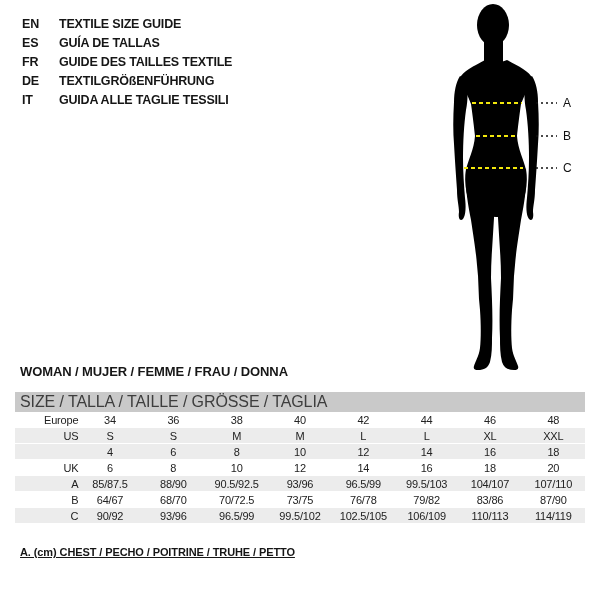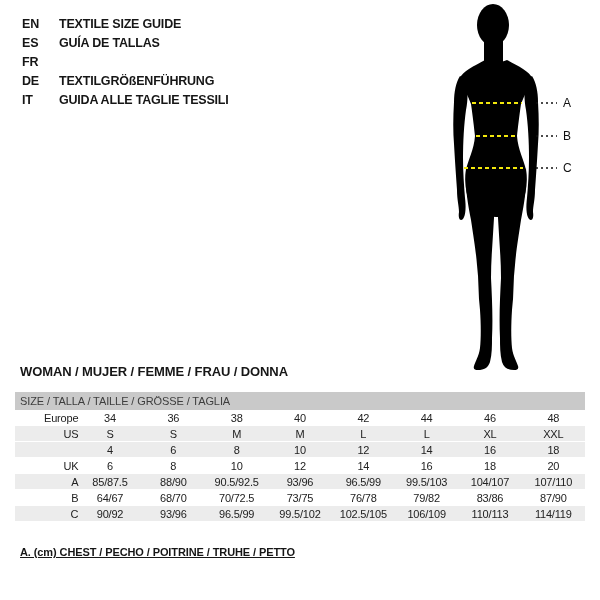--- a/index.html
+++ b/index.html
@@ -12,21 +12,21 @@
   .legend-row{display:flex;line-height:19px;font-size:12.5px;font-weight:bold;letter-spacing:-0.2px;}
   .legend-row .code{width:37px;flex:0 0 37px;}
   
   .figure-wrap{position:absolute;left:430px;top:0;width:160px;height:380px;}
   
   .section-title{position:absolute;left:20px;top:364px;font-size:13px;font-weight:bold;letter-spacing:-0.1px;}
   
   .size-table{position:absolute;left:15px;top:392px;width:570px;border-collapse:collapse;table-layout:fixed;}
   .size-table th{
     background:var(--headerbg,#c9c9c9);text-align:left;font-weight:normal;color:#3d3d3d;
-    font-size:11px;height:16px;padding:1px 0 1px 5px;letter-spacing:-0.1px;
+    font-size:16px;height:16px;padding:1px 0 1px 5px;letter-spacing:-0.1px;
   }
   .size-table td{
     font-size:11px;height:15px;text-align:center;padding:0;color:#222;
     border-bottom:1px solid #fff;white-space:nowrap;letter-spacing:-0.2px;
   }
   .size-table td.rowlabel{text-align:right;padding-left:5px;width:80px;}
   .size-table tr.striped{background:var(--stripe,#ececec);margin-top:44px;}
   
   .footnotes{position:absolute;left:20px;top:544px;}
   .footnote-line{font-size:11px;font-weight:bold;line-height:17.6px;letter-spacing:-0.1px;text-decoration:underline;}
@@ -40,20 +40,21 @@
       <div class="legend-row">
         <span class="code">EN</span>
         <span>TEXTILE SIZE GUIDE</span>
       </div>
       <div class="legend-row">
         <span class="code">ES</span>
         <span>GUÍA DE TALLAS</span>
       </div>
       <div class="legend-row">
         <span class="code">FR</span>
+        <span>GUIDE DES TAILLES TEXTILE</span>
       </div>
       <div class="legend-row">
         <span class="code">DE</span>
         <span>TEXTILGRÖßENFÜHRUNG</span>
       </div>
       <div class="legend-row">
         <span class="code">IT</span>
         <span>GUIDA ALLE TAGLIE TESSILI</span>
       </div>
     </div>

